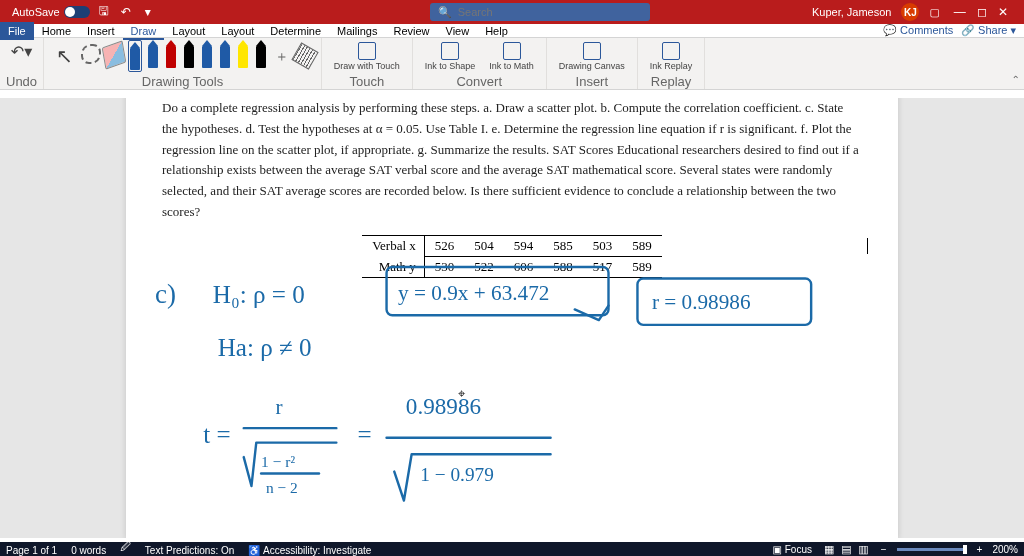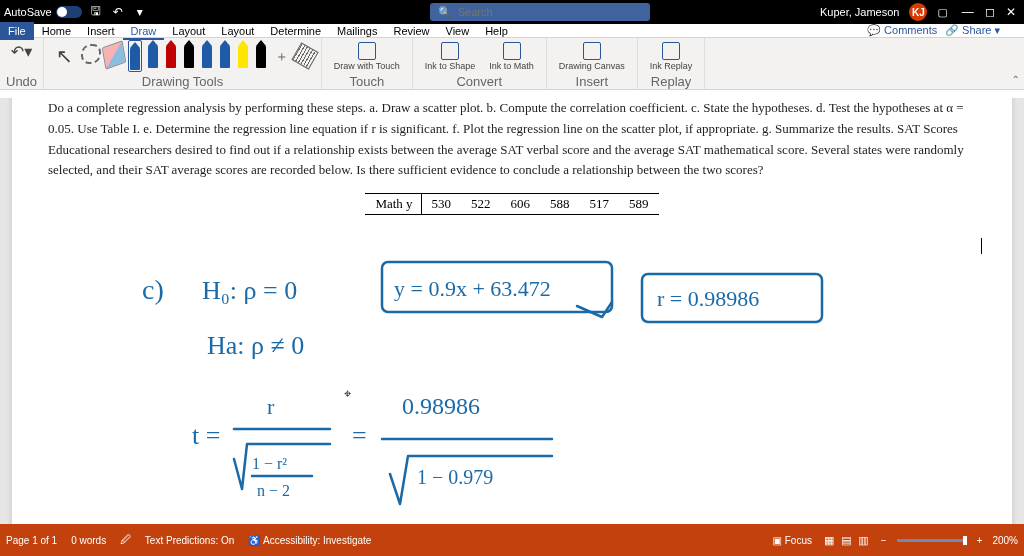--- a/index.html
+++ b/index.html
@@ -1,62 +1,62 @@
 <!DOCTYPE html>
 <html><head>
 <meta charset="utf-8">
 <style>
   * { box-sizing: border-box; margin: 0; padding: 0; }
   body { font-family: "Segoe UI", Arial, sans-serif; font-size: 11px; background: #fff; width: 1024px; height: 556px; overflow: hidden; position: relative; }
-  .titlebar { background: #000000; color: #fff; height: 24px; display: flex; align-items: center; padding: 0 4px; font-size: 11px; }
+  .titlebar { background: #b91c1c; color: #fff; height: 24px; display: flex; align-items: center; padding: 0 12px; font-size: 11px; }
   .titlebar .autosave { display:flex; align-items:center; gap:4px; }
   .titlebar .toggle { width: 26px; height: 12px; background: #1e3f75; border-radius: 6px; position: relative; }
   .titlebar .toggle::after { content:""; position:absolute; left:1px; top:1px; width:10px; height:10px; background:#fff; border-radius:50%; }
   .titlebar .qat { display:flex; gap:6px; margin-left:6px; align-items:center;}
   .titlebar .qat span { width:16px; height:16px; display:flex; align-items:center; justify-content:center; font-size:12px; color:#fff; }
   .titlebar .docname { position:absolute; left:50%; transform:translateX(-50%); font-size:11px; }
   .titlebar .search { position:absolute; left:430px; top:3px; background:#40639e; border-radius:3px; padding:2px 8px; display:flex; align-items:center; gap:6px; width:220px; height:18px;}
   .titlebar .search input { background:transparent; border:none; color:#cdd7e8; font-size:11px; outline:none; width:100%;}
   .titlebar .right { margin-left:auto; display:flex; align-items:center; gap:10px; }
   .titlebar .avatar { width:18px; height:18px; background:#d83b01; border-radius:50%; display:flex; align-items:center; justify-content:center; color:#fff; font-size:10px; font-weight:bold;}
   .titlebar .winbtns span { margin:0 4px; font-size:12px;}
   .menubar { background:#fff; height:14px; border-bottom:1px solid #d4d4d4; display:flex; align-items:center; font-size:11px; }
   .menubar .tab { padding:3px 8px; cursor:pointer; }
   .menubar .tab.file { background:#2b579a; color:#fff; }
   .menubar .tab.active { color:#2b579a; border-bottom:2px solid #2b579a; padding-bottom:1px;}
-  .menubar .rightlinks { margin-left:auto; display:flex; gap:8px; padding-right:24px; align-items:flex-end;}
+  .menubar .rightlinks { margin-left:auto; display:flex; gap:8px; padding-right:8px; align-items:flex-end;}
   .menubar .rightlinks span { color:#2b579a; font-size:11px;}
   .ribbon { background:#f3f2f1; height:52px; border-bottom:1px solid #d4d4d4; display:flex; }
   .ribbon .group { border-right:1px solid #e1dfdd; padding:2px 6px 0 6px; display:flex; flex-direction:column; align-items:center; }
   .ribbon .group .tools { display:flex; gap:2px; align-items:flex-start; height:36px;}
   .ribbon .group .label { font-size:13px; color:#666; margin-top:0;}
   .undo-area .tools span { font-size:16px; color:#444; padding:2px;}
   .pen { width:14px; height:32px; display:flex; flex-direction:column; align-items:center; cursor:pointer; margin:0 1px;}
   .pen .tip { width:0; height:0; border-left:5px solid transparent; border-right:5px solid transparent; }
   .pen .body { width:10px; height:22px; border-radius:1px;}
   .pen.sel { border:1px solid #2b579a; padding:1px; border-radius:2px;}
   .eraser-icon { width:22px; height:22px; background:linear-gradient(135deg,#f7b3b3 50%,#8abde0 50%); border:1px solid #888; transform:rotate(-20deg) skewX(-10deg); margin-top:4px; border-radius:2px;}
   .cursor-icon { font-size:20px; color:#404040; padding:4px 6px; }
   .lasso-icon { width:20px; height:20px; border:2px dashed #666; border-radius:50% 40% 50% 40%; margin-top:4px;}
   .ruler-icon { width:20px; height:20px; border:1px solid #666; transform:rotate(30deg); margin-top:6px; background:repeating-linear-gradient(90deg,#666,#666 1px,transparent 1px,transparent 3px);}
   .cmd { display:flex; flex-direction:column; align-items:center; padding:2px 6px; cursor:pointer; font-size:9px; color:#444; text-align:center; line-height:1.1;}
   .cmd .ico { width:18px; height:18px; border:1px solid #2b579a; border-radius:2px; margin-bottom:2px;}
   .collapse { margin-left:auto; padding:4px; color:#666; font-size:10px; align-self:flex-end;}
   .page-area { position:absolute; top:98px; left:0; right:0; bottom:18px; background:#e6e6e6; overflow:hidden; display:flex; justify-content:center;}
-  .page { background:#fff; width:1000px; margin-top:-14px; padding:0 36px 20px 36px; position:relative; box-shadow:0 2px 6px rgba(0,0,0,0.15);}
+  .page { background:#fff; width:772px; margin-top:-14px; padding:0 36px 20px 36px; position:relative; box-shadow:0 2px 6px rgba(0,0,0,0.15);}
   .doc-text { font-family: Georgia, "Times New Roman", serif; font-size:13px; line-height:1.6; color:#222; padding-top:14px;}
   .data-table { margin:12px auto; font-family: Georgia, serif; font-size:13px; border-collapse:collapse;}
   .data-table td { padding:2px 10px; text-align:center;}
   .data-table .hdr { border-right:1px solid #000; text-align:right; padding-right:8px;}
   .data-table tr:first-child td { border-bottom:1px solid #000; }
   .data-table tr:first-child .hdr { border-bottom:none;}
   .data-table { border-top:1px solid #000; border-bottom:1px solid #000;}
   .ink-layer { position:absolute; top:160px; left:0; width:100%; height:320px; }
   .ink-layer svg { width:100%; height:100%; }
-  .statusbar { position:absolute; bottom:0; left:0; right:0; height:32px; background:#c2410c; color:#fff; display:flex; align-items:center; font-size:10px; padding:0 6px;}
+  .statusbar { position:absolute; bottom:0; left:0; right:0; height:14px; background:#0f172a; color:#fff; display:flex; align-items:flex-end; font-size:10px; padding:0 6px;}
   .statusbar .sb-item { margin-right:14px;}
   .statusbar .sb-right { margin-left:auto; display:flex; align-items:center; gap:10px;}
   .statusbar .views span { margin:0 2px; font-size:11px;}
   .statusbar .zoom-slider { width:70px; height:3px; background:#6a89bd; position:relative;}
   .statusbar .zoom-slider::after { content:""; position:absolute; right:0; top:-3px; width:4px; height:9px; background:#fff;}
   .text-cursor { position:absolute; width:1px; height:16px; background:#000; top:154px; right:30px;}
   .mouse-cursor { position:absolute; top:302px; left:332px; font-size:13px; color:#222;}
 </style>
 </head>
 <body>
@@ -196,20 +196,29 @@
     <div class="label">Replay</div>
   </div>
   <div class="collapse">⌃</div>
 </div>
 
 <div class="page-area">
   <div class="page">
     <div class="doc-text">Do a complete regression analysis by performing these steps. a. Draw a scatter plot. b. Compute the correlation coefficient. c. State the hypotheses. d. Test the hypotheses at α = 0.05. Use Table I. e. Determine the regression line equation if r is significant. f. Plot the regression line on the scatter plot, if appropriate. g. Summarize the results. SAT Scores Educational researchers desired to find out if a relationship exists between the average SAT verbal score and the average SAT mathematical score. Several states were randomly selected, and their SAT average scores are recorded below. Is there sufficient evidence to conclude a relationship between the two scores?</div>
     <table class="data-table">
       <tbody>
+          <tr>
+        <td class="hdr"><span>Verbal x</span></td>
+        <td>526</td>
+        <td>504</td>
+        <td>594</td>
+        <td>585</td>
+        <td>503</td>
+        <td>589</td>
+      </tr>
       <tr>
         <td class="hdr"><span>Math y</span></td>
         <td>530</td>
         <td>522</td>
         <td>606</td>
         <td>588</td>
         <td>517</td>
         <td>589</td>
       </tr>
     </tbody>

